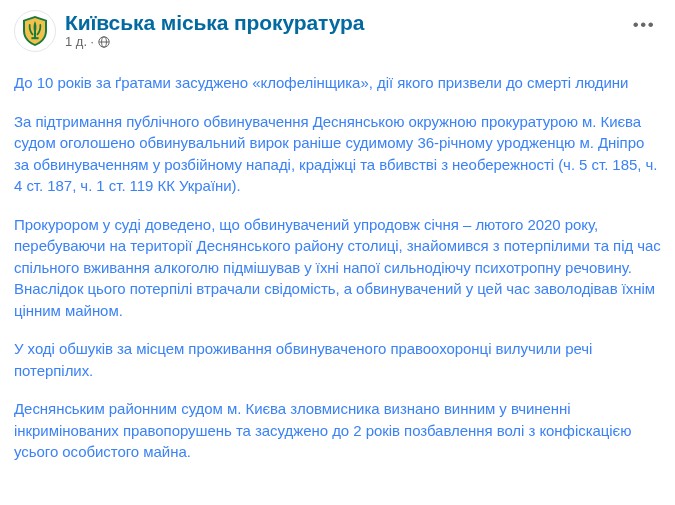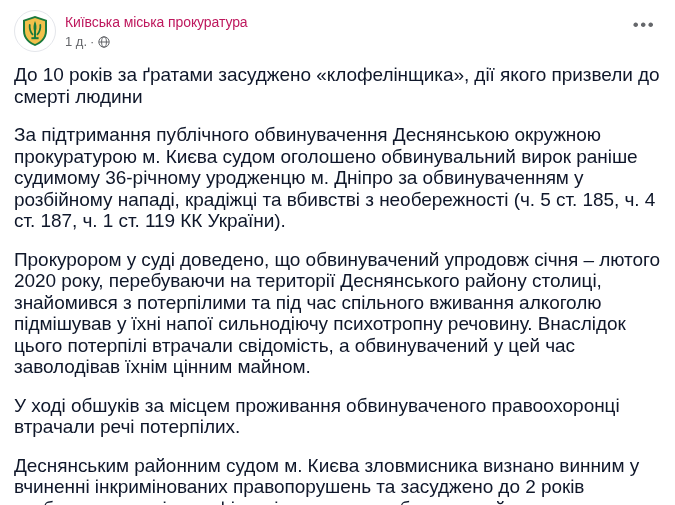--- a/index.html
+++ b/index.html
@@ -41,23 +41,23 @@
   .avatar svg { display: block; }
   .header-text {
     margin-left: 9px;
     display: flex;
     flex-direction: column;
     justify-content: center;
     height: 40px;
     padding-top: 1px;
   }
   .page-name {
-    font-size: 14px;
-    font-weight: normal;
-    color: #be185d;
+    font-size: 21px;
+    font-weight: bold;
+    color: #0369a1;
     line-height: 19px;
     letter-spacing: -0.1px;
   }
   .meta-line {
     display: flex;
     align-items: center;
     margin-top: 2px;
     color: #65676b;
     font-size: 13px;
     line-height: 15px;
@@ -82,24 +82,24 @@
     color: #65676b;
     letter-spacing: 1.5px;
     font-size: 17px;
     line-height: 10px;
     cursor: pointer;
   }
   .post-body {
     padding-top: 4px;
   }
   .post-body p {
-    margin: 4px 0 17px 0;
-    font-size: 19px;
+    margin: 12px 0 17px 0;
+    font-size: 15px;
     line-height: 21.5px;
-    color: #0f172a;
+    color: #3b82f6;
     letter-spacing: -0.05px;
   }
   .post-body p.lead {
     margin-bottom: 17px;
   }
 </style>
 </head>
 <body>
 
 <div class="post">
@@ -134,18 +134,18 @@
       </div>
     </div>
 
     <div class="more-btn">•••</div>
   </div>
 
   <div class="post-body">
     <p class="lead">До 10 років за ґратами засуджено «клофелінщика», дії якого призвели до смерті людини</p>
     <p>За підтримання публічного обвинувачення Деснянською окружною прокуратурою м. Києва судом оголошено обвинувальний вирок раніше судимому 36-річному уродженцю м. Дніпро за обвинуваченням у розбійному нападі, крадіжці та вбивстві з необережності (ч. 5 ст. 185, ч. 4 ст. 187, ч. 1 ст. 119 КК України).</p>
     <p>Прокурором у суді доведено, що обвинувачений упродовж січня – лютого 2020 року, перебуваючи на території Деснянського району столиці, знайомився з потерпілими та під час спільного вживання алкоголю підмішував у їхні напої сильнодіючу психотропну речовину. Внаслідок цього потерпілі втрачали свідомість, а обвинувачений у цей час заволодівав їхнім цінним майном.</p>
-    <p>У ході обшуків за місцем проживання обвинуваченого правоохоронці втрачали речі потерпілих.</p>
+    <p>У ході обшуків за місцем проживання обвинуваченого правоохоронці вилучили речі потерпілих.</p>
     <p>Деснянським районним судом м. Києва зловмисника визнано винним у вчиненні інкримінованих правопорушень та засуджено до 2 років позбавлення волі з конфіскацією усього особистого майна.</p>
 
   </div>
 
 </div>
 
 </body></html>

